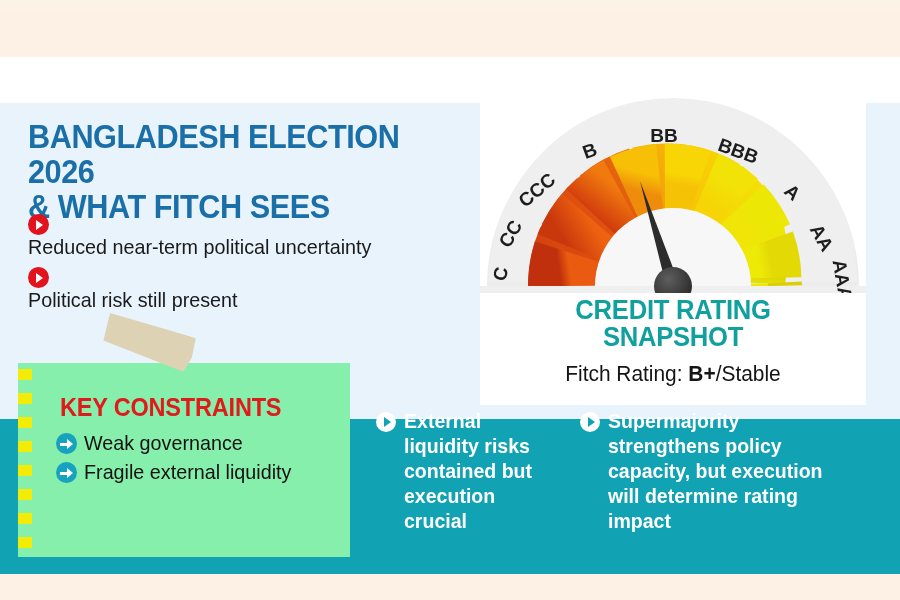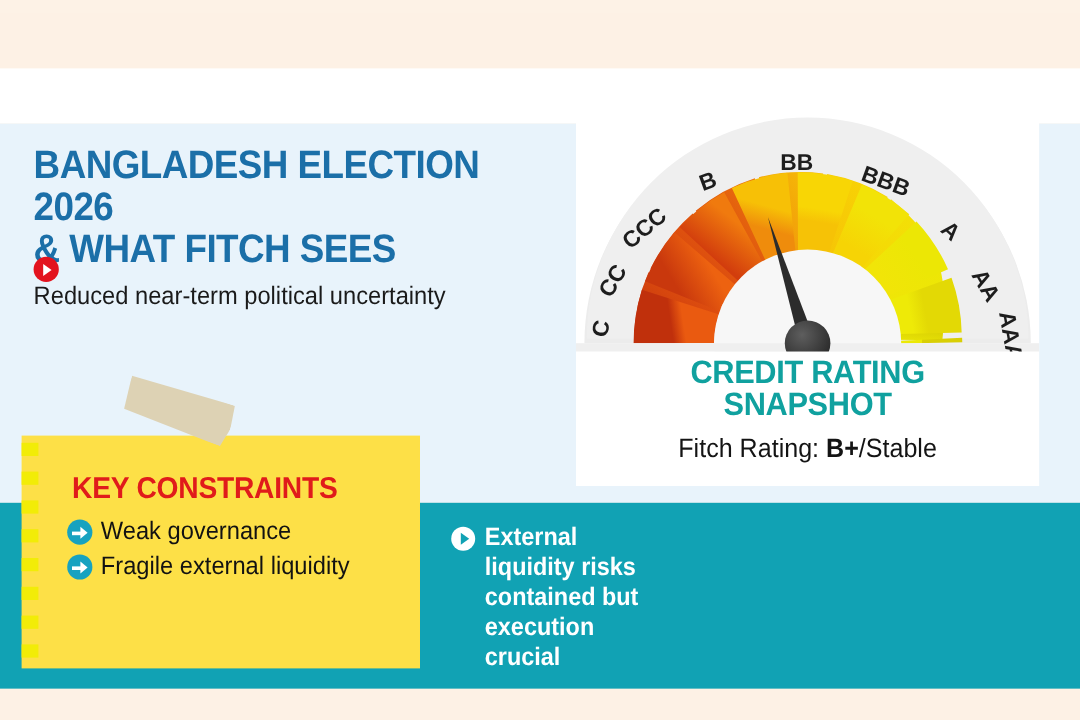--- a/index.html
+++ b/index.html
@@ -78,21 +78,21 @@
     position:absolute;left:103px;top:312px;width:92px;height:36px;
     background:#ddd2b4;
     transform:rotate(19deg);
     clip-path:polygon(0% 12%, 97% 0%, 100% 55%, 96% 100%, 3% 90%);
     z-index:6;
   }
 
   
   .sticky{
     position:absolute;left:18px;top:352px;width:332px;height:194px;
-    background:#fde047;z-index:5;
+    background:#86efac;z-index:5;
   }
   .sticky-notch{position:absolute;left:0;width:14px;height:11px;background:#f2ec07;}
   .sticky-head{
     position:absolute;left:42px;top:30px;
     color:#e01b1b;font-weight:bold;font-size:25px;letter-spacing:-0.2px;
     transform:scaleX(0.94);transform-origin:left top;
   }
   .sticky-list{position:absolute;left:38px;top:67px;width:300px;}
   .sl-row{display:flex;align-items:flex-start;margin-bottom:4px;}
   .bullet-teal{
@@ -107,21 +107,21 @@
     border-left:6px solid #fff;
     border-top:5px solid transparent;
     border-bottom:5px solid transparent;
   }
   .sl-text{
     font-size:21px;color:#121212;line-height:25px;
     transform:scaleX(0.94);transform-origin:left center;
   }
 
   
-  .teal-cols{position:absolute;left:376px;top:424px;width:500px;display:flex;gap:8px;}
+  .teal-cols{position:absolute;left:376px;top:397px;width:500px;display:flex;gap:8px;}
   .tc-col{display:flex;align-items:flex-start;}
   .tc-col.c1{width:196px;}
   .tc-col.c2{width:286px;}
   .bullet-white{
     width:20px;height:20px;border-radius:50%;background:#ffffff;
     flex:0 0 20px;margin-top:4px;margin-right:8px;position:relative;
   }
   .bullet-white::after{
     content:"";position:absolute;left:7.5px;top:5px;
     border-left:7px solid #11a2b4;
@@ -146,20 +146,24 @@
 
   <div class="headline">
     <span>BANGLADESH ELECTION 2026</span>
     <span class="headline-l2">&amp; WHAT FITCH SEES</span>
   </div>
 
   <div class="top-bullets">
     <div class="tb-row">
       <span class="bullet-red"></span>
       <span class="tb-text">Reduced near-term political uncertainty</span>
+    </div>
+    <div class="tb-row">
+      <span class="bullet-red"></span>
+      <span class="tb-text">Political risk still present</span>
     </div>
   </div>
 
   <div class="gauge-card">
     <div class="gauge-wrap">
       <svg class="gauge-svg" width="386" height="224" viewBox="0 0 386 224">
         <defs>
           <linearGradient id="gC" x1="0" y1="1" x2="1" y2="0">
             <stop offset="0" stop-color="#c0300c"></stop>
               <stop offset="1" stop-color="#ea5a10"></stop>
@@ -284,15 +288,19 @@
         <span class="sl-text">Fragile external liquidity</span>
       </div>
     </div>
   </div>
 
   <div class="teal-cols">
     <div class="tc-col c1">
       <span class="bullet-white"></span>
       <span class="tc-text">External liquidity risks contained but execution crucial</span>
     </div>
+    <div class="tc-col c2">
+      <span class="bullet-white"></span>
+      <span class="tc-text">Supermajority strengthens policy capacity, but execution will determine rating impact</span>
+    </div>
   </div>
 
 </div>
 
 </body></html>

